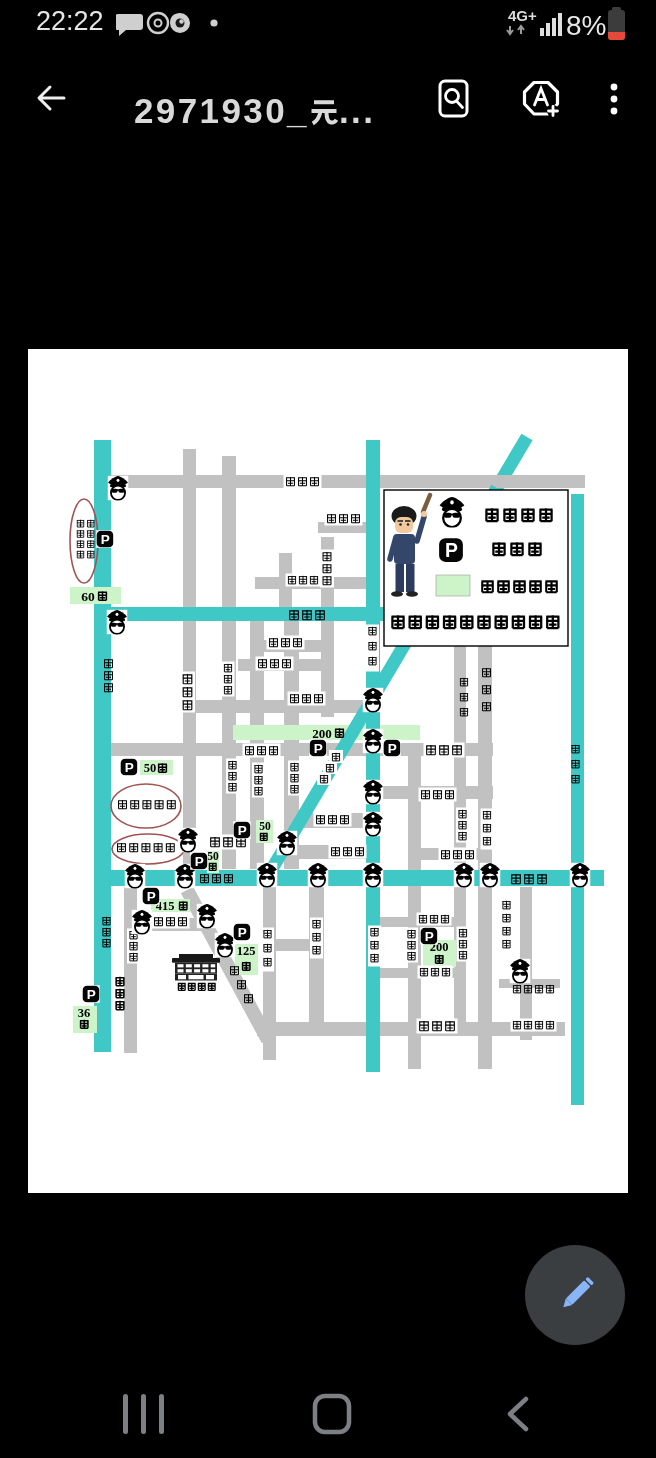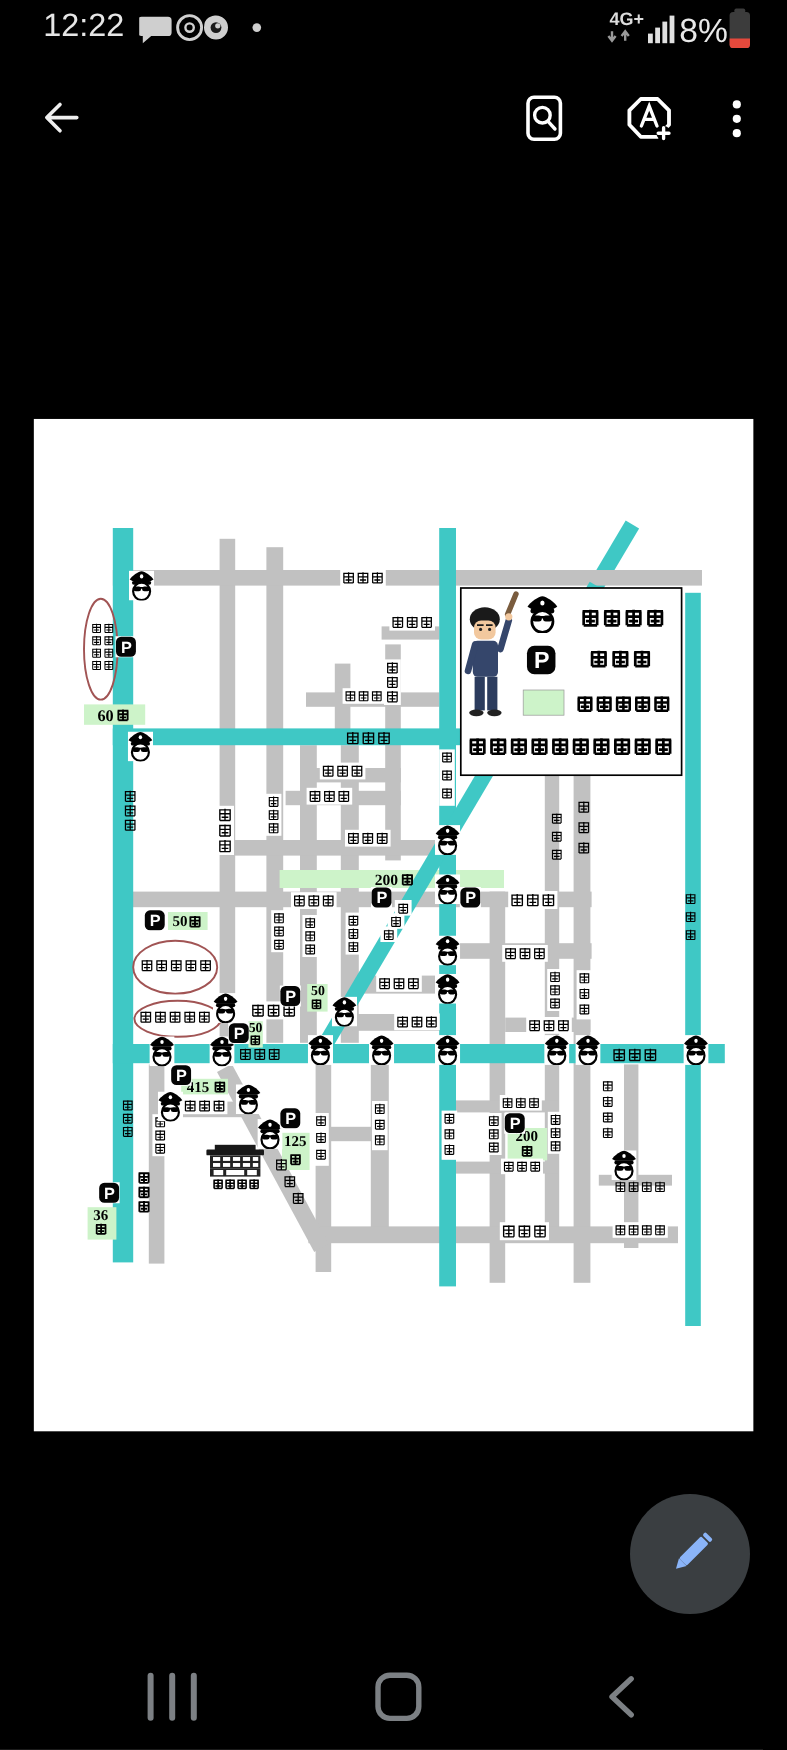--- a/index.html
+++ b/index.html
@@ -1,20 +1,20 @@
 <!DOCTYPE html>
 <html><head><meta charset="utf-8"><style>
 html,body{margin:0;padding:0;background:#000;}
 #page{position:relative;width:656px;height:1458px;background:#000;overflow:hidden;
  font-family:"Liberation Sans",sans-serif;}
 .abs{position:absolute;}
 </style></head><body>
 <div id="page">
 
-<div class="abs" style="left:36px;top:6px;color:#e6e6e6;font-size:27px;font-weight:500;letter-spacing:0px;">12:22</div>
+<div class="abs" style="left:36px;top:6px;color:#e6e6e6;font-size:27px;font-weight:500;letter-spacing:0px;">22:22</div>
 
 <svg class="abs" style="left:116px;top:10px" width="120" height="28" viewBox="0 0 120 28">
 <g fill="#cfcfcf">
 <path d="M2,4 h22 a3,3 0 0 1 3,3 v10 a3,3 0 0 1 -3,3 h-14 l-7,6 v-6 h-1 a3,3 0 0 1 -3,-3 v-10 a3,3 0 0 1 3,-3 z"></path>
 <circle cx="42" cy="13" r="10" fill="none" stroke="#cfcfcf" stroke-width="2.4"></circle>
 <circle cx="42" cy="13" r="3.5" fill="none" stroke="#cfcfcf" stroke-width="2"></circle>
 <path d="M64,3 a10,10 0 0 1 10,10 a10,10 0 0 1 -10,10 a10,10 0 0 1 -10,-10 q0,-6 4,-8.5 q4,-2 6,-1.5 z"></path>
 <circle cx="64" cy="13" r="4.5" fill="#1a1a1a"></circle>
 <circle cx="65.5" cy="11.5" r="2.2" fill="#cfcfcf"></circle>
 <circle cx="98" cy="13" r="3.6"></circle>
@@ -34,20 +34,25 @@
 <text x="66" y="31" fill="#e8e8e8" font-size="28" font-family="Liberation Sans">8%</text>
 <rect x="108" y="6" width="17" height="30" rx="3" fill="#3c3c3c"></rect>
 <rect x="112" y="3" width="9" height="4" rx="1.5" fill="#3c3c3c"></rect>
 <path d="M108,28 h17 v5 a3,3 0 0 1 -3,3 h-11 a3,3 0 0 1 -3,-3 z" fill="#e5493c"></path>
 </svg>
 
 <svg class="abs" style="left:34px;top:80px" width="36" height="36" viewBox="0 0 36 36">
 <path d="M30,18 H7 M16,7 L5,18 L16,29" stroke="#eee" stroke-width="3" fill="none" stroke-linecap="round" stroke-linejoin="round"></path>
 </svg>
 
+<div class="abs" style="left:134px;top:91px;color:#d9d9d9;font-size:35px;font-weight:bold;letter-spacing:2.4px;">2971930_<svg width="30" height="30" viewBox="0 0 12 12" style="vertical-align:-3px">
+        <g stroke="#d9d9d9" stroke-width="1.6" fill="none">
+          <path d="M2,2.5 h8 M1,6 h10 M4.5,6.5 q-0.5,3 -3,4.5 M7,6.5 q0,3.5 1.5,4 q1.5,0.5 2.5,-1"></path>
+        </g>
+      </svg>...</div>
 
 <svg class="abs" style="left:434px;top:78px" width="40" height="42" viewBox="0 0 40 42">
 <rect x="6" y="3" width="27" height="35" rx="5" fill="none" stroke="#fff" stroke-width="3"></rect>
 <circle cx="18" cy="18" r="6.5" fill="none" stroke="#fff" stroke-width="2.8"></circle>
 <path d="M22.5,23 l6,6.5" stroke="#fff" stroke-width="2.8" stroke-linecap="round"></path>
 </svg>
 
 <svg class="abs" style="left:520px;top:78px" width="42" height="42" viewBox="0 0 42 42">
 <path d="M14,4.5 L28,4.5 L37.5,14 L37.5,26 L28,36 L14,36 L4.5,26 L4.5,14 Z" fill="none" stroke="#fff" stroke-width="3.2" stroke-linejoin="round"></path>
 <path d="M14.5,27 L21,10.5 L27.5,27 M17,21.5 h8" stroke="#fff" stroke-width="2.8" fill="none" stroke-linecap="round"></path>

